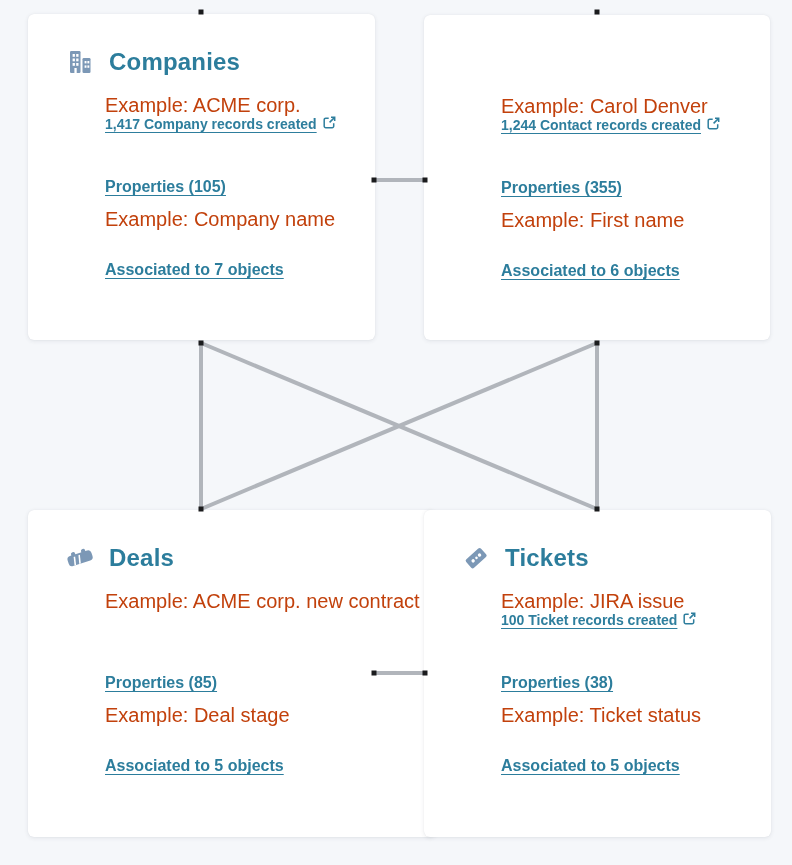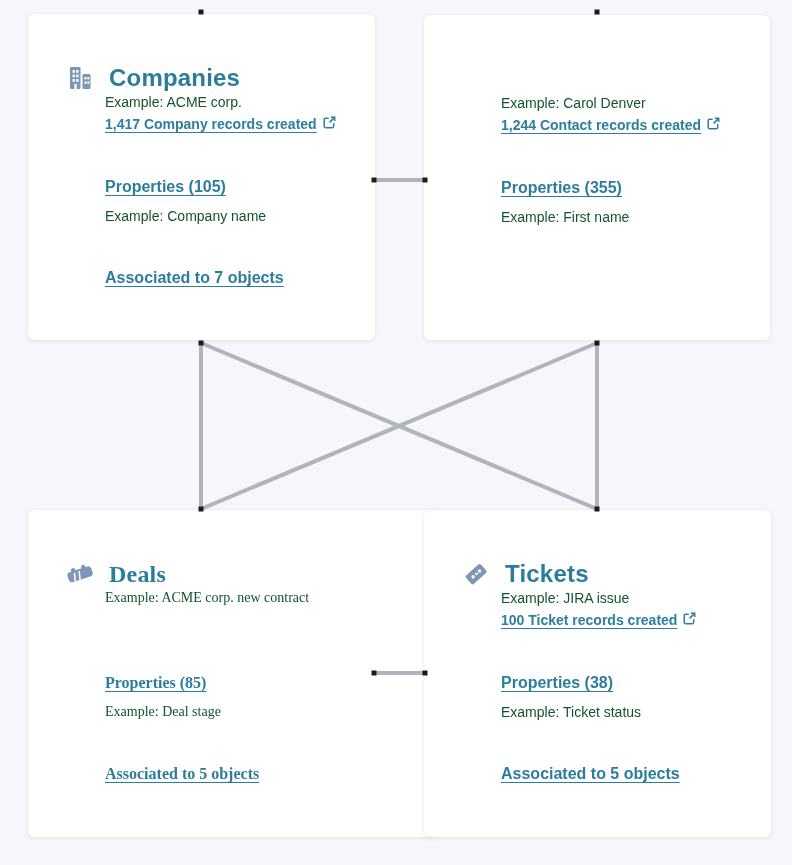--- a/index.html
+++ b/index.html
@@ -11,51 +11,51 @@
     overflow:hidden;
   }
   .card{
     position:absolute;
     background:#ffffff;
     border-radius:6px;
     box-shadow:0 1px 4px rgba(45,62,80,0.10), 0 0 1px rgba(45,62,80,0.10);
   }
   .card.c1{left:28px;top:14px;width:347px;height:326px;}
   .card.c2{left:424px;top:15px;width:346px;height:325px;}
-  .card.c3{left:28px;top:510px;width:408px;height:327px;font-family:Liberation Serif, serif;}
+  .card.c3{left:28px;top:510px;width:408px;height:327px;}
   .card.c4{left:424px;top:510px;width:347px;height:327px;}
 
   .hdr{
-    position:absolute;left:36px;top:48px;
+    position:absolute;left:36px;top:32px;
     display:flex;align-items:center;gap:13px;height:32px;
   }
   .hdr .ic{width:32px;height:30px;display:flex;align-items:center;justify-content:center;}
   .title{
     font-size:24px;font-weight:bold;color:#2c7d9c;letter-spacing:.2px;white-space:nowrap;
   }
   .ex{
-    position:absolute;left:77px;font-size:14px;color:#14532d;white-space:nowrap;
+    position:absolute;left:77px;font-size:20px;color:#c2410c;white-space:nowrap;
   }
   .ex.row1{top:80px;}
   .ex.row2{top:194px;}
   .records{
     position:absolute;left:77px;top:102px;
     display:flex;align-items:center;gap:6px;
     font-size:14px;font-weight:bold;color:#2e7e9d;
     text-decoration:none;cursor:pointer;white-space:nowrap;
   }
   .records .txt{text-decoration:underline;text-underline-offset:3px;}
   .biglink{
     position:absolute;left:77px;
     font-size:16px;font-weight:bold;color:#2c7d9c;
     text-decoration:underline;text-underline-offset:3px;
     cursor:pointer;white-space:nowrap;
   }
   .biglink.props{top:164px;}
-  .biglink.assoc{top:255px;}
+  .biglink.assoc{top:247px;}
 
   .wires{
     position:absolute;left:0;top:0;width:792px;height:865px;
     z-index:3;pointer-events:none;
   }
 </style>
 </head>
 <body>
 
 <div class="card c1">
@@ -106,20 +106,21 @@
     <span>
       <svg width="13" height="13" viewBox="0 0 13 13" fill="none" stroke="#2e7e9d" stroke-width="1.5">
         <path d="M10.7 7.2v3a1.5 1.5 0 0 1-1.5 1.5H2.7a1.5 1.5 0 0 1-1.5-1.5V3.7a1.5 1.5 0 0 1 1.5-1.5h3"></path>
         <path d="M8 1.3h3.7V5"></path>
           <path d="M11.4 1.6 6.6 6.4"></path>
       </svg>
     </span>
   </a>
   <a class="biglink props">Properties (355)</a>
   <div class="ex row2">Example: First name</div>
+  <a class="biglink assoc">Associated to 6 objects</a>
 </div>
 
 <div class="card c3">
   <div class="hdr">
     <span class="ic">
       <svg width="32" height="26" viewBox="0 0 32 24">
         <g transform="rotate(-18 16 12)">
           <rect x="3.5" y="7" width="25" height="10.5" rx="3.5" fill="#7c98b6"></rect>
           <rect x="8.5" y="4.2" width="4.2" height="6" rx="2" fill="#7c98b6"></rect>
           <rect x="19" y="4.2" width="4.2" height="6" rx="2" fill="#7c98b6"></rect>

